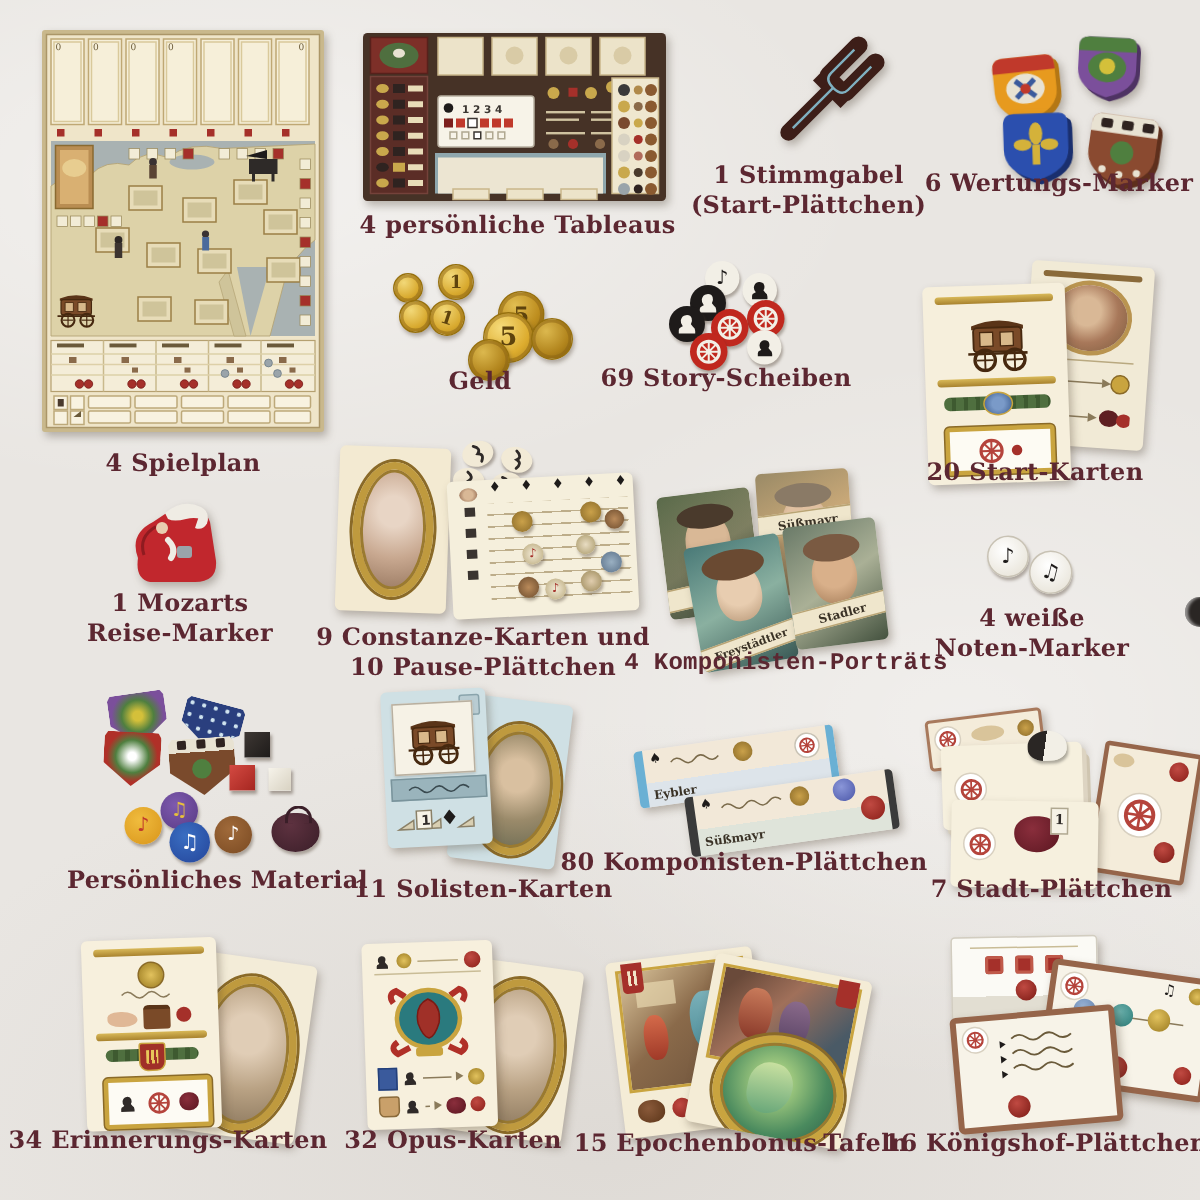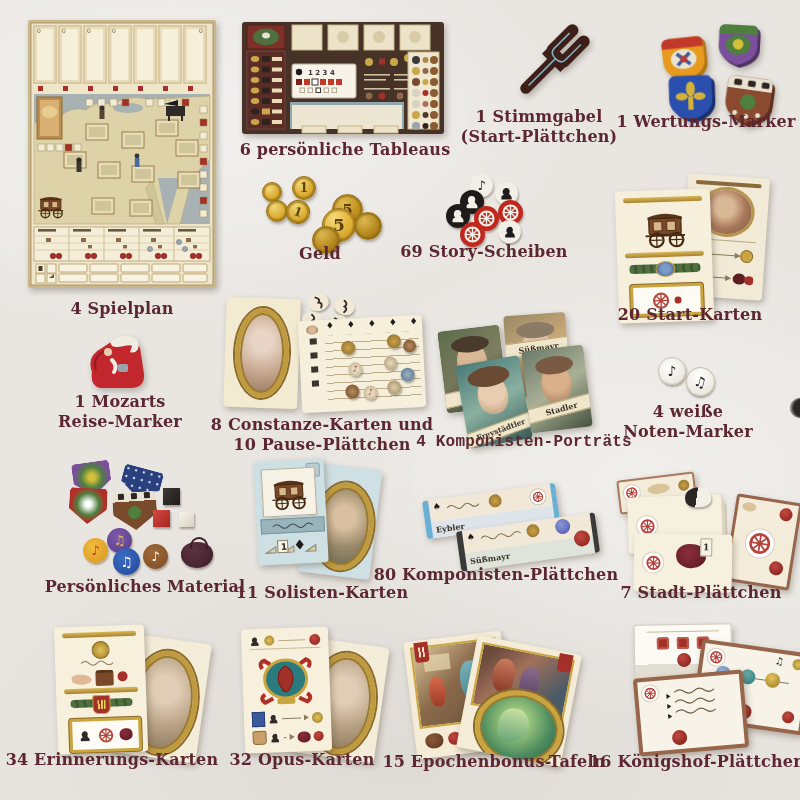--- a/index.html
+++ b/index.html
@@ -435,21 +435,21 @@
     <rect x="48" y="80" width="114" height="27" fill="#8fa7ad"></rect>
     <rect x="50" y="83" width="110" height="24" fill="#ece5d2"></rect>
 
     <g fill="#ece3c9" stroke="#c9b68a">
         <rect x="60" y="104" width="24" height="7"></rect>
         <rect x="96" y="104" width="24" height="7"></rect>
         <rect x="132" y="104" width="24" height="7"></rect>
       </g>
   </svg>
 </div>
-<div class="label" style="left:345px;top:140px;">6 persönliche Tableaus</div>
+<div class="label" style="left:345px;top:140px;">4 persönliche Tableaus</div>
 
 <div class="abs" style="left:492px;top:10px;">
   <svg class="shadowed" width="120" height="105" viewBox="0 0 120 105">
     <g transform="translate(62,50) rotate(45)">
       <line x1="-8" y1="-34" x2="-8" y2="-6" stroke="#3d1e18" stroke-width="12" stroke-linecap="round"></line>
       <line x1="8" y1="-34" x2="8" y2="-6" stroke="#3d1e18" stroke-width="12" stroke-linecap="round"></line>
       <rect x="-13" y="-10" width="26" height="14" fill="#3d1e18"></rect>
       <line x1="0" y1="0" x2="0" y2="40" stroke="#3d1e18" stroke-width="11" stroke-linecap="round"></line>
       <path d="M-8,-30 L-8,-8 Q-8,-2 0,-2 Q8,-2 8,-8 L8,-30" fill="none" stroke="#7fb0c0" stroke-width="1.6"></path>
       <line x1="0" y1="-2" x2="0" y2="36" stroke="#7fb0c0" stroke-width="1.6"></line>
@@ -497,21 +497,21 @@
         <rect x="24" y="3" width="5" height="4" rx="1"></rect>
       </g>
     <circle cx="16.5" cy="17" r="5" fill="#4f7f3f"></circle>
     <g fill="#e8e2d2">
         <circle cx="9" cy="25" r="1.6"></circle>
         <circle cx="16.5" cy="26.5" r="1.6"></circle>
         <circle cx="24" cy="25" r="1.6"></circle>
       </g>
   </svg>
 </div>
-<div class="label" style="left:706px;top:112px;">1 Wertungs-Marker</div>
+<div class="label" style="left:706px;top:112px;">6 Wertungs-Marker</div>
 
 <div class="abs" style="left:250px;top:170px;width:140px;height:80px;">
   <div class="coin" style="left:12px;top:12px;width:18px;height:18px;"></div>
   <div class="coin" style="left:16px;top:30px;width:20px;height:20px;"></div>
   <div class="coin" style="left:42px;top:6px;width:22px;height:22px;font-size:12px;">
       <span>1</span>
     </div>
   <div class="coin" style="left:36px;top:30px;width:22px;height:22px;font-size:12px;transform:rotate(18deg);">
       <span>1</span>
     </div>
@@ -675,21 +675,21 @@
     </div>
   <div class="disc" style="left:84px;top:40px;width:13px;height:13px;background:radial-gradient(#e8dcc2,#a89868);"></div>
   <div class="disc" style="left:100px;top:52px;width:14px;height:14px;background:radial-gradient(#9ab0c2,#5a7088);"></div>
   <div class="disc" style="left:44px;top:66px;width:14px;height:14px;background:radial-gradient(#b98a5a,#6a4a2c);"></div>
   <div class="disc" style="left:62px;top:68px;width:14px;height:14px;background:radial-gradient(#f2ead6,#b9a87a);">
       <span class="glyph" style="font-size:8px;color:#a5302a;">♪</span>
     </div>
   <div class="disc" style="left:86px;top:64px;width:14px;height:14px;background:radial-gradient(#e0cdae,#9a8858);"></div>
 </div>
 <div class="label" style="left:322px;top:415px;">
-  <div>8 Constanze-Karten und</div>
+  <div>9 Constanze-Karten und</div>
   <div>10 Pause-Plättchen</div>
 </div>
 
 <div class="abs" style="left:436px;top:310px;width:160px;height:110px;">
   <div class="card" style="left:6px;top:18px;width:62px;height:82px;transform:rotate(-7deg);background:linear-gradient(150deg,#5a6a4a,#90907080 50%,#3a4a38),linear-gradient(#7a7a5a,#4a523e);overflow:hidden;">
     <div class="abs" style="left:16px;top:14px;width:30px;height:38px;border-radius:50% 50% 45% 45%;background:radial-gradient(circle at 50% 40%,#d9b896 45%,#a8886a);"></div>
     <div class="abs" style="left:12px;top:8px;width:38px;height:16px;border-radius:50%;background:#4a3a2c;"></div>
     <div class="abs" style="left:-4px;bottom:8px;width:74px;height:13px;background:#efe6cc;border-top:1px solid #b9a474;border-bottom:1px solid #b9a474;transform:rotate(-6deg);display:flex;align-items:center;justify-content:center;font-size:8px;font-weight:bold;color:#3a3226;">
         <span>Eybler</span>
       </div>

